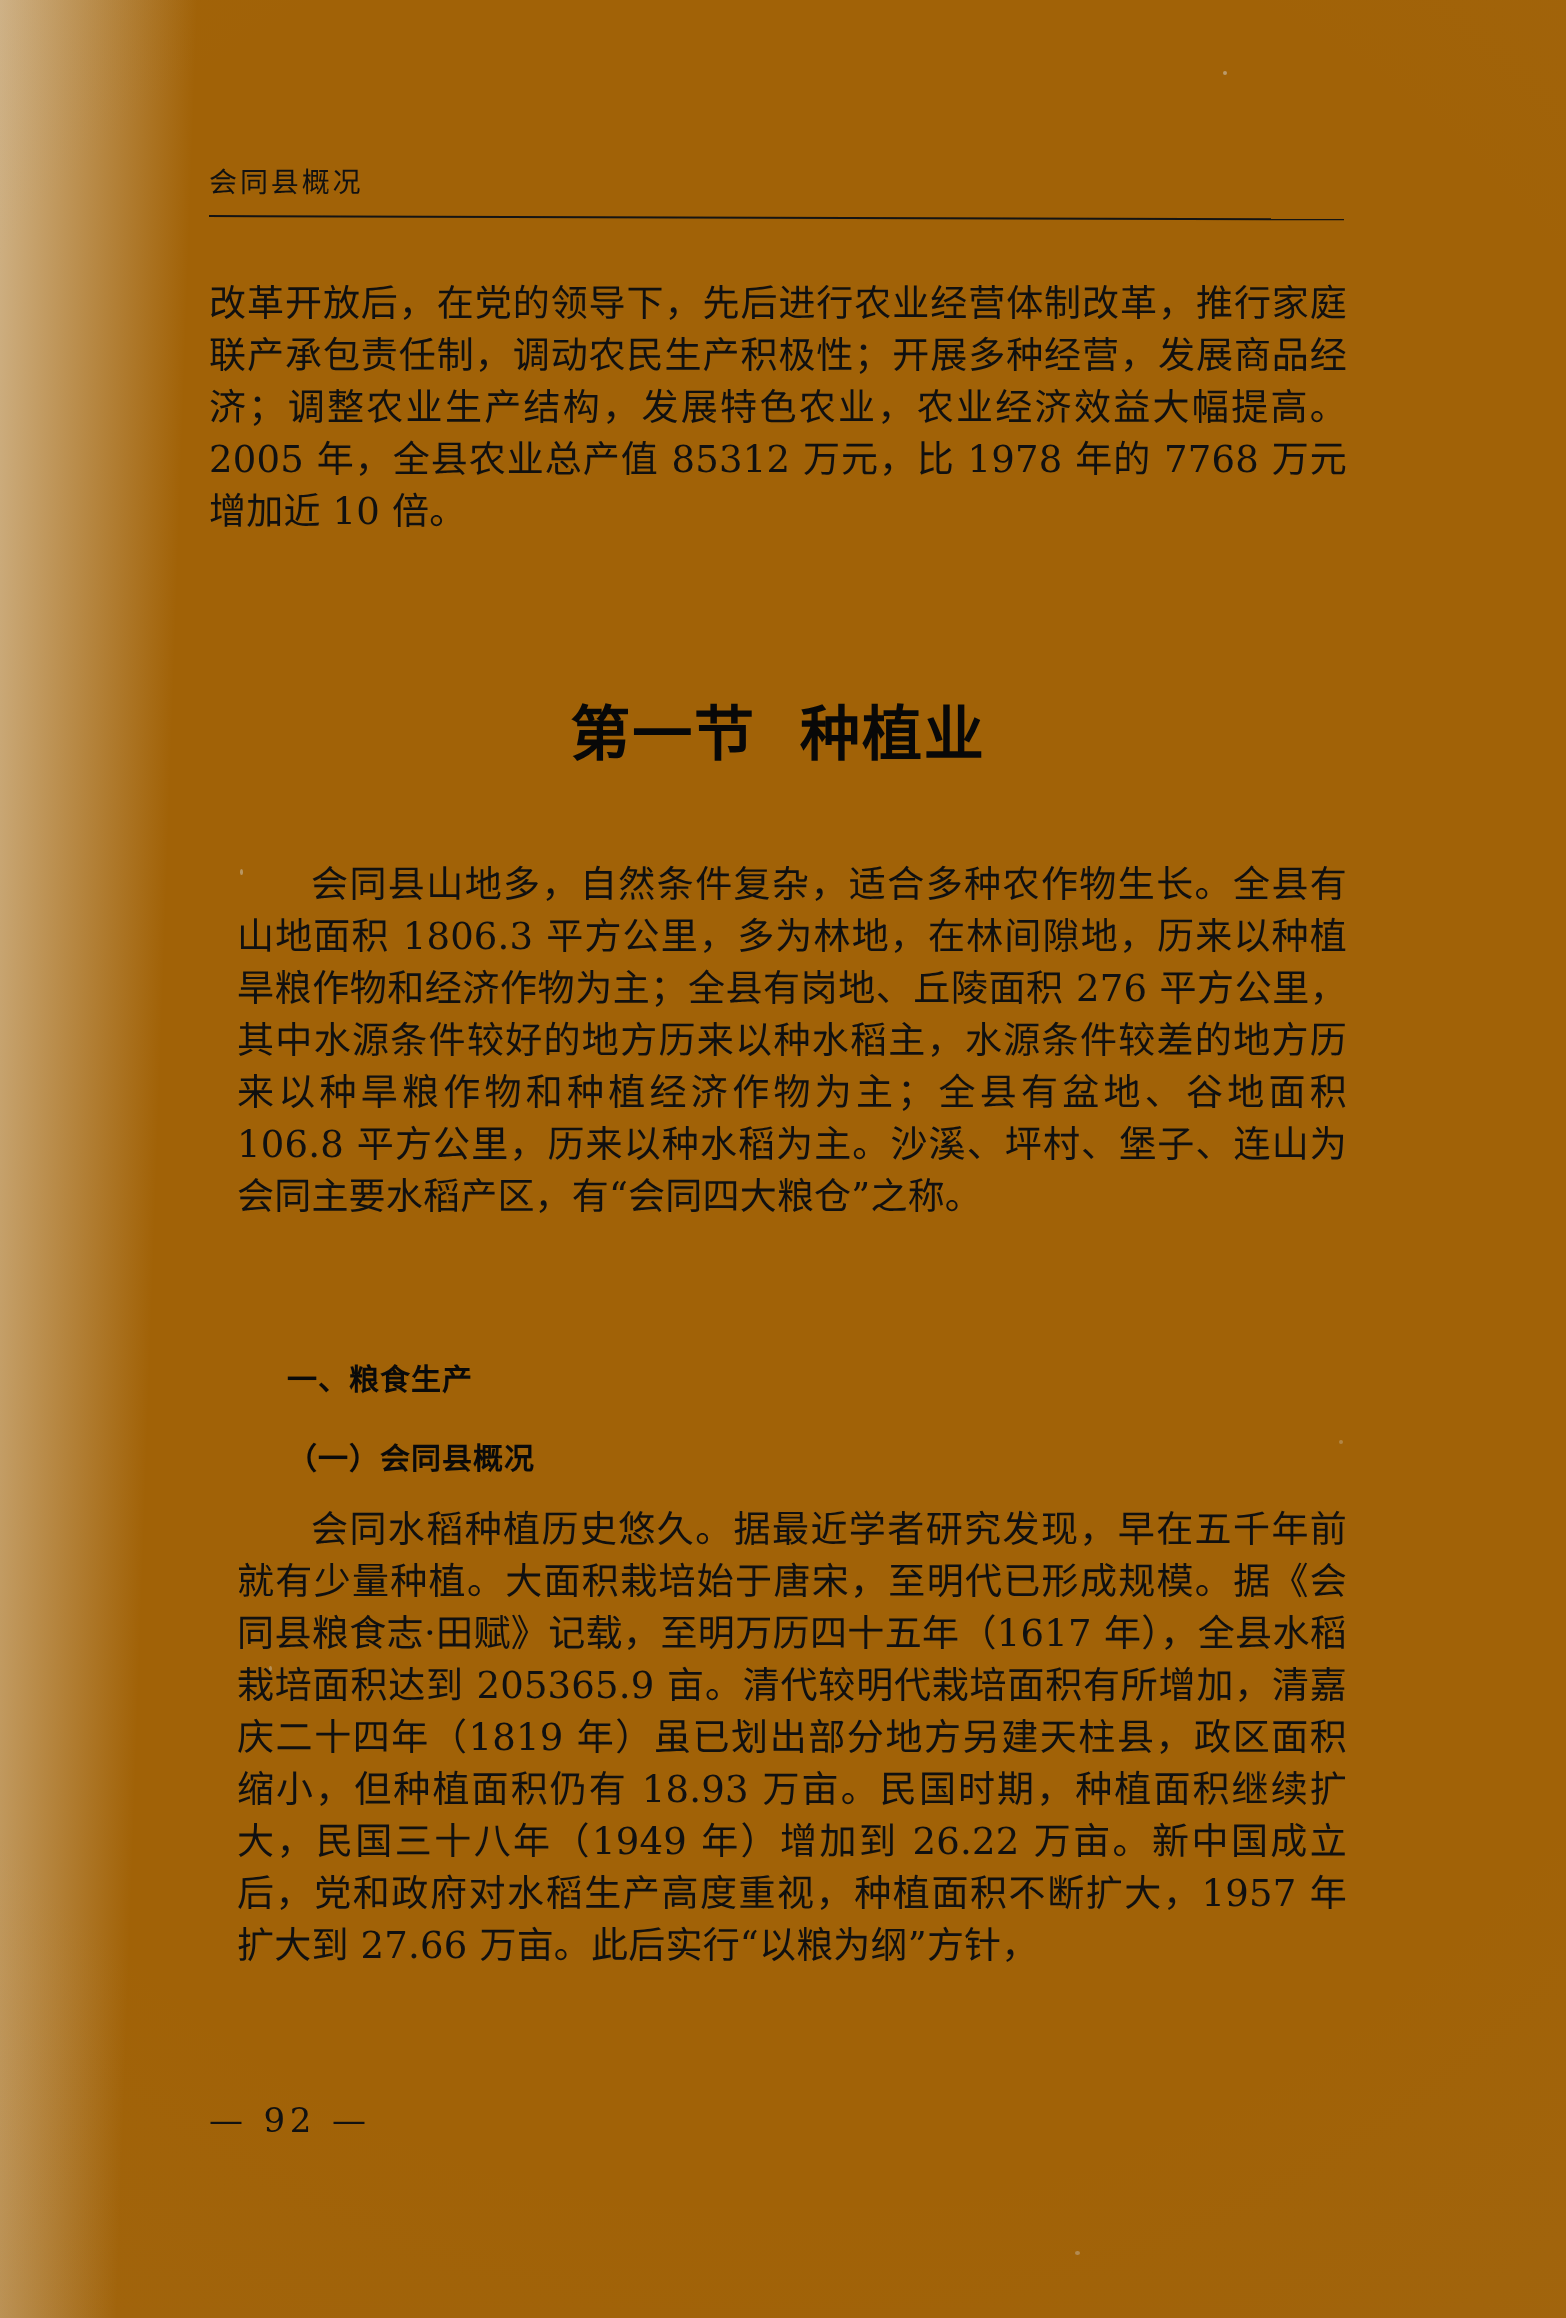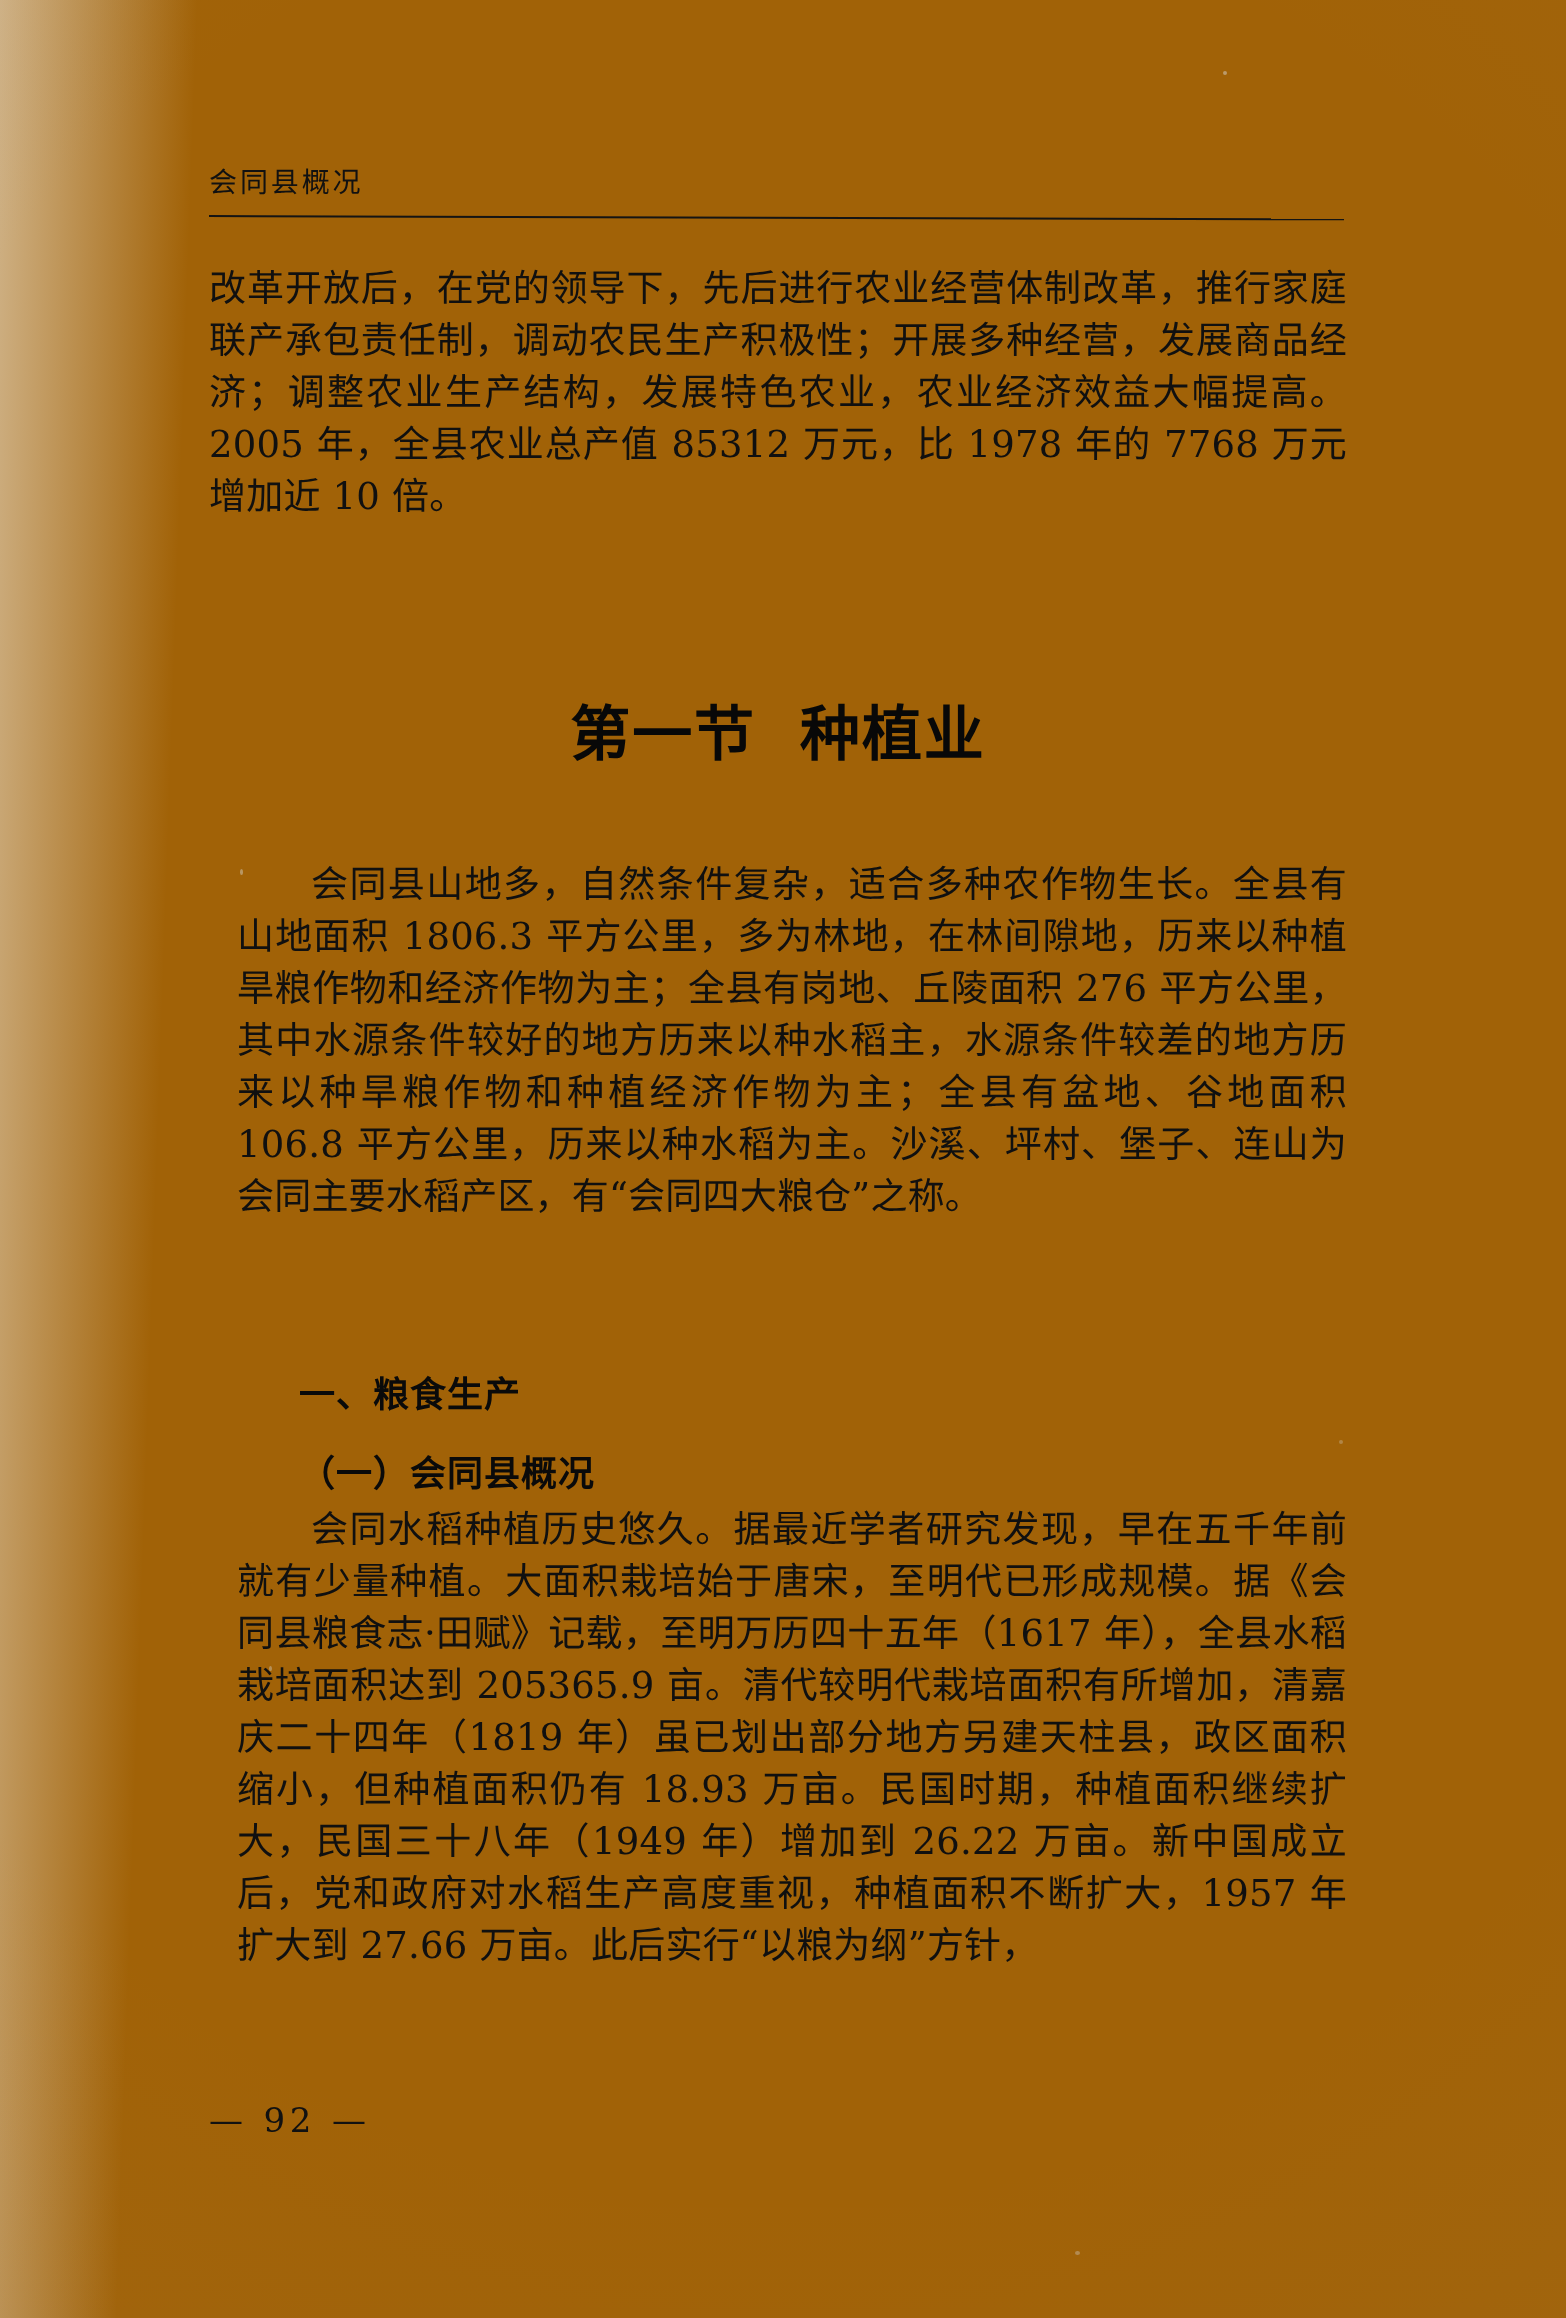--- a/index.html
+++ b/index.html
@@ -65,21 +65,21 @@
     color: #101010;
   }
   .para.indent {
     text-indent: 74px;
     margin-left: 28px;
   }
 
   .block-p1 {
     position: absolute;
     left: 209px;
-    top: 263px;
+    top: 278px;
     width: 1138px;
   }
 
   
   .section-heading {
     position: absolute;
     left: 209px;
     top: 698px;
     width: 1138px;
     text-align: center;
@@ -98,25 +98,25 @@
   .block-p2 {
     position: absolute;
     left: 209px;
     top: 859px;
     width: 1138px;
   }
 
   .sub-heading {
     font-family: "DejaVu Sans", "Liberation Sans", sans-serif;
     font-weight: 700;
-    font-size: 36px;
+    font-size: 30px;
     line-height: 1;
     letter-spacing: 1px;
     color: #0a0a0a;
-    margin: 16px;
+    margin: 4px;
   }
 
   .block-h1 {
     position: absolute;
     left: 283px;
     top: 1361px;
     width: 1064px;
   }
   .block-h2 {
     position: absolute;

